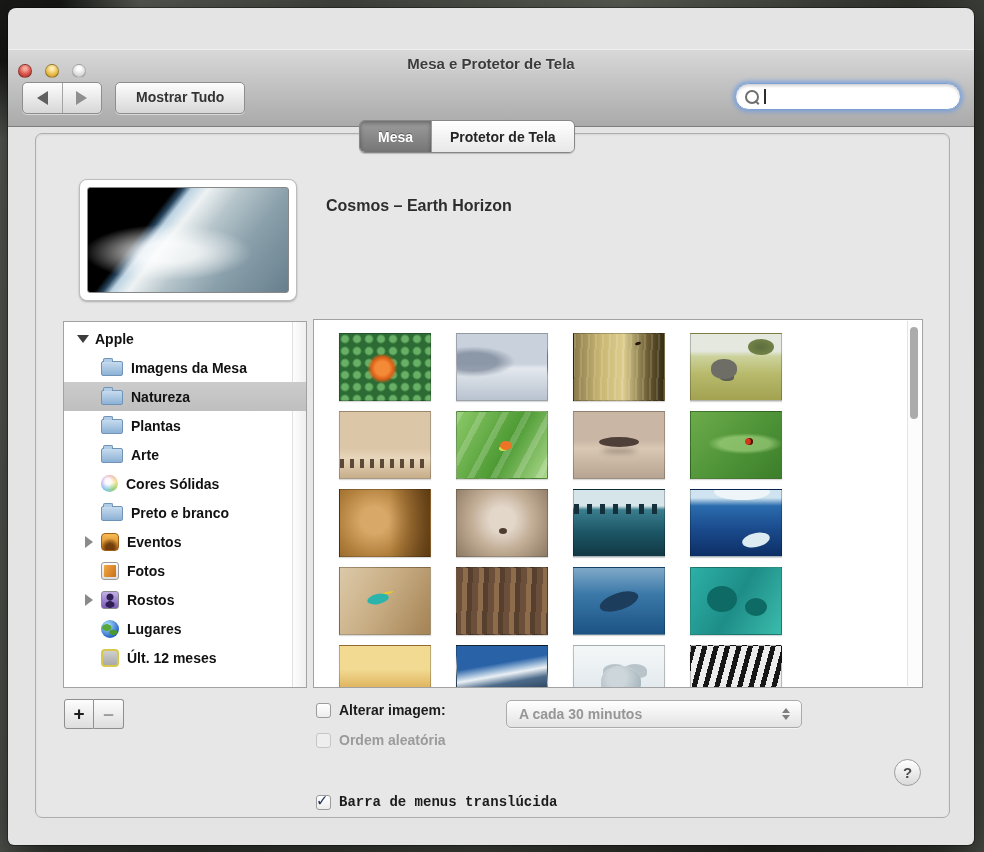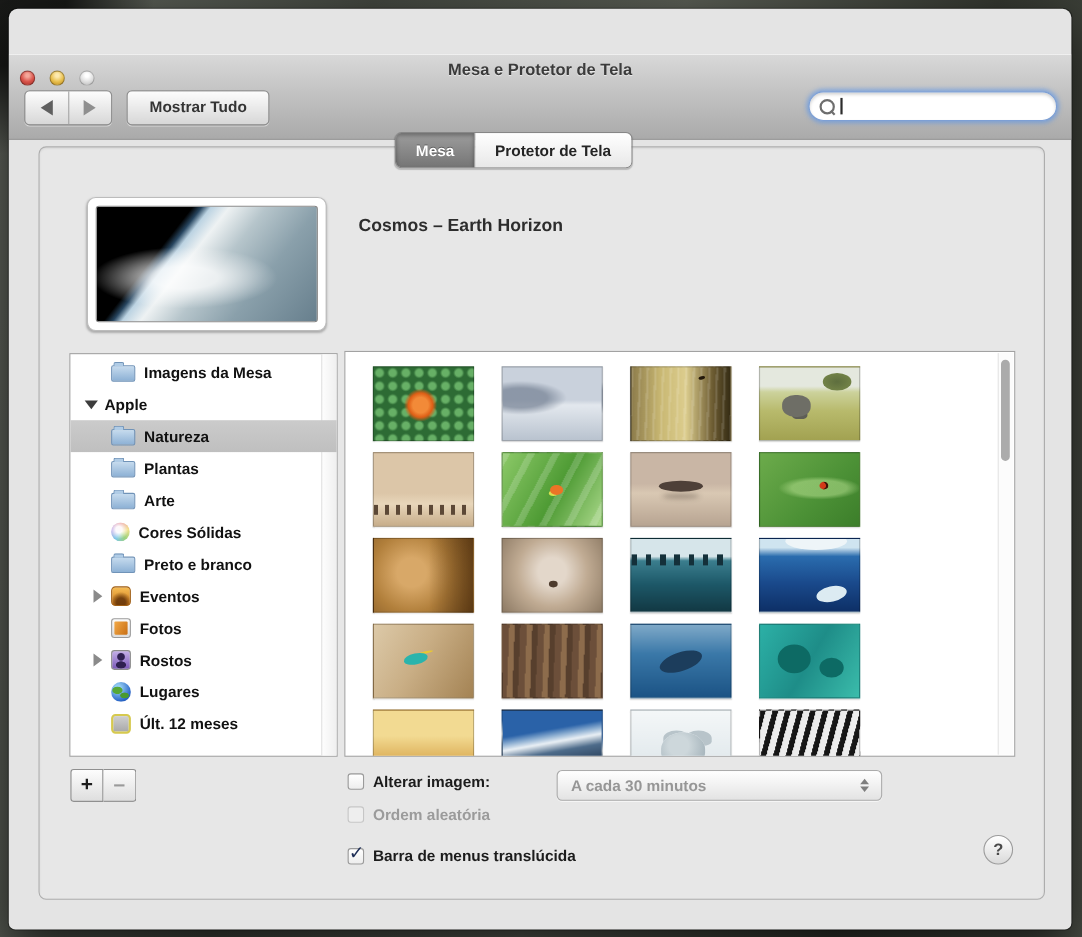--- a/index.html
+++ b/index.html
@@ -245,27 +245,27 @@
   <div class="panel">
 
     <div class="preview-box">
       <div class="preview-img"></div>
     </div>
     <div class="cosmos-label">Cosmos – Earth Horizon</div>
 
     <div class="sidebar">
       <div class="sb-track"></div>
       <div class="sb-inner">
-          <div class="sb-row sb-item">
-            <span class="sb-icon folder-icon"></span>
-            <span class="sb-text">Imagens da Mesa</span>
-          </div>
           <div class="sb-row sb-group">
             <span class="disc-down"></span>
             <span class="sb-text">Apple</span>
+          </div>
+          <div class="sb-row sb-item">
+            <span class="sb-icon folder-icon"></span>
+            <span class="sb-text">Imagens da Mesa</span>
           </div>
           <div class="sb-row sb-item selected">
             <span class="sb-icon folder-icon"></span>
             <span class="sb-text">Natureza</span>
           </div>
           <div class="sb-row sb-item">
             <span class="sb-icon folder-icon"></span>
             <span class="sb-text">Plantas</span>
           </div>
           <div class="sb-row sb-item">
@@ -349,21 +349,21 @@
           <i class="up"></i>
           <i class="dn"></i>
         </span>
     </div>
 
     <div class="ctl-row dim" style="left:280px;top:598px;">
       <span class="cb disabled"></span>
       <span>Ordem aleatória</span>
     </div>
 
-    <div class="ctl-row" style="left:280px;top:636px;">
+    <div class="ctl-row" style="left:280px;top:660px;font-family:Liberation Mono, monospace;">
       <span class="cb checked"></span>
       <span>Barra de menus translúcida</span>
     </div>
 
     <div class="helpbtn">?</div>
 
   </div>
 </div>
 
 </body></html>

